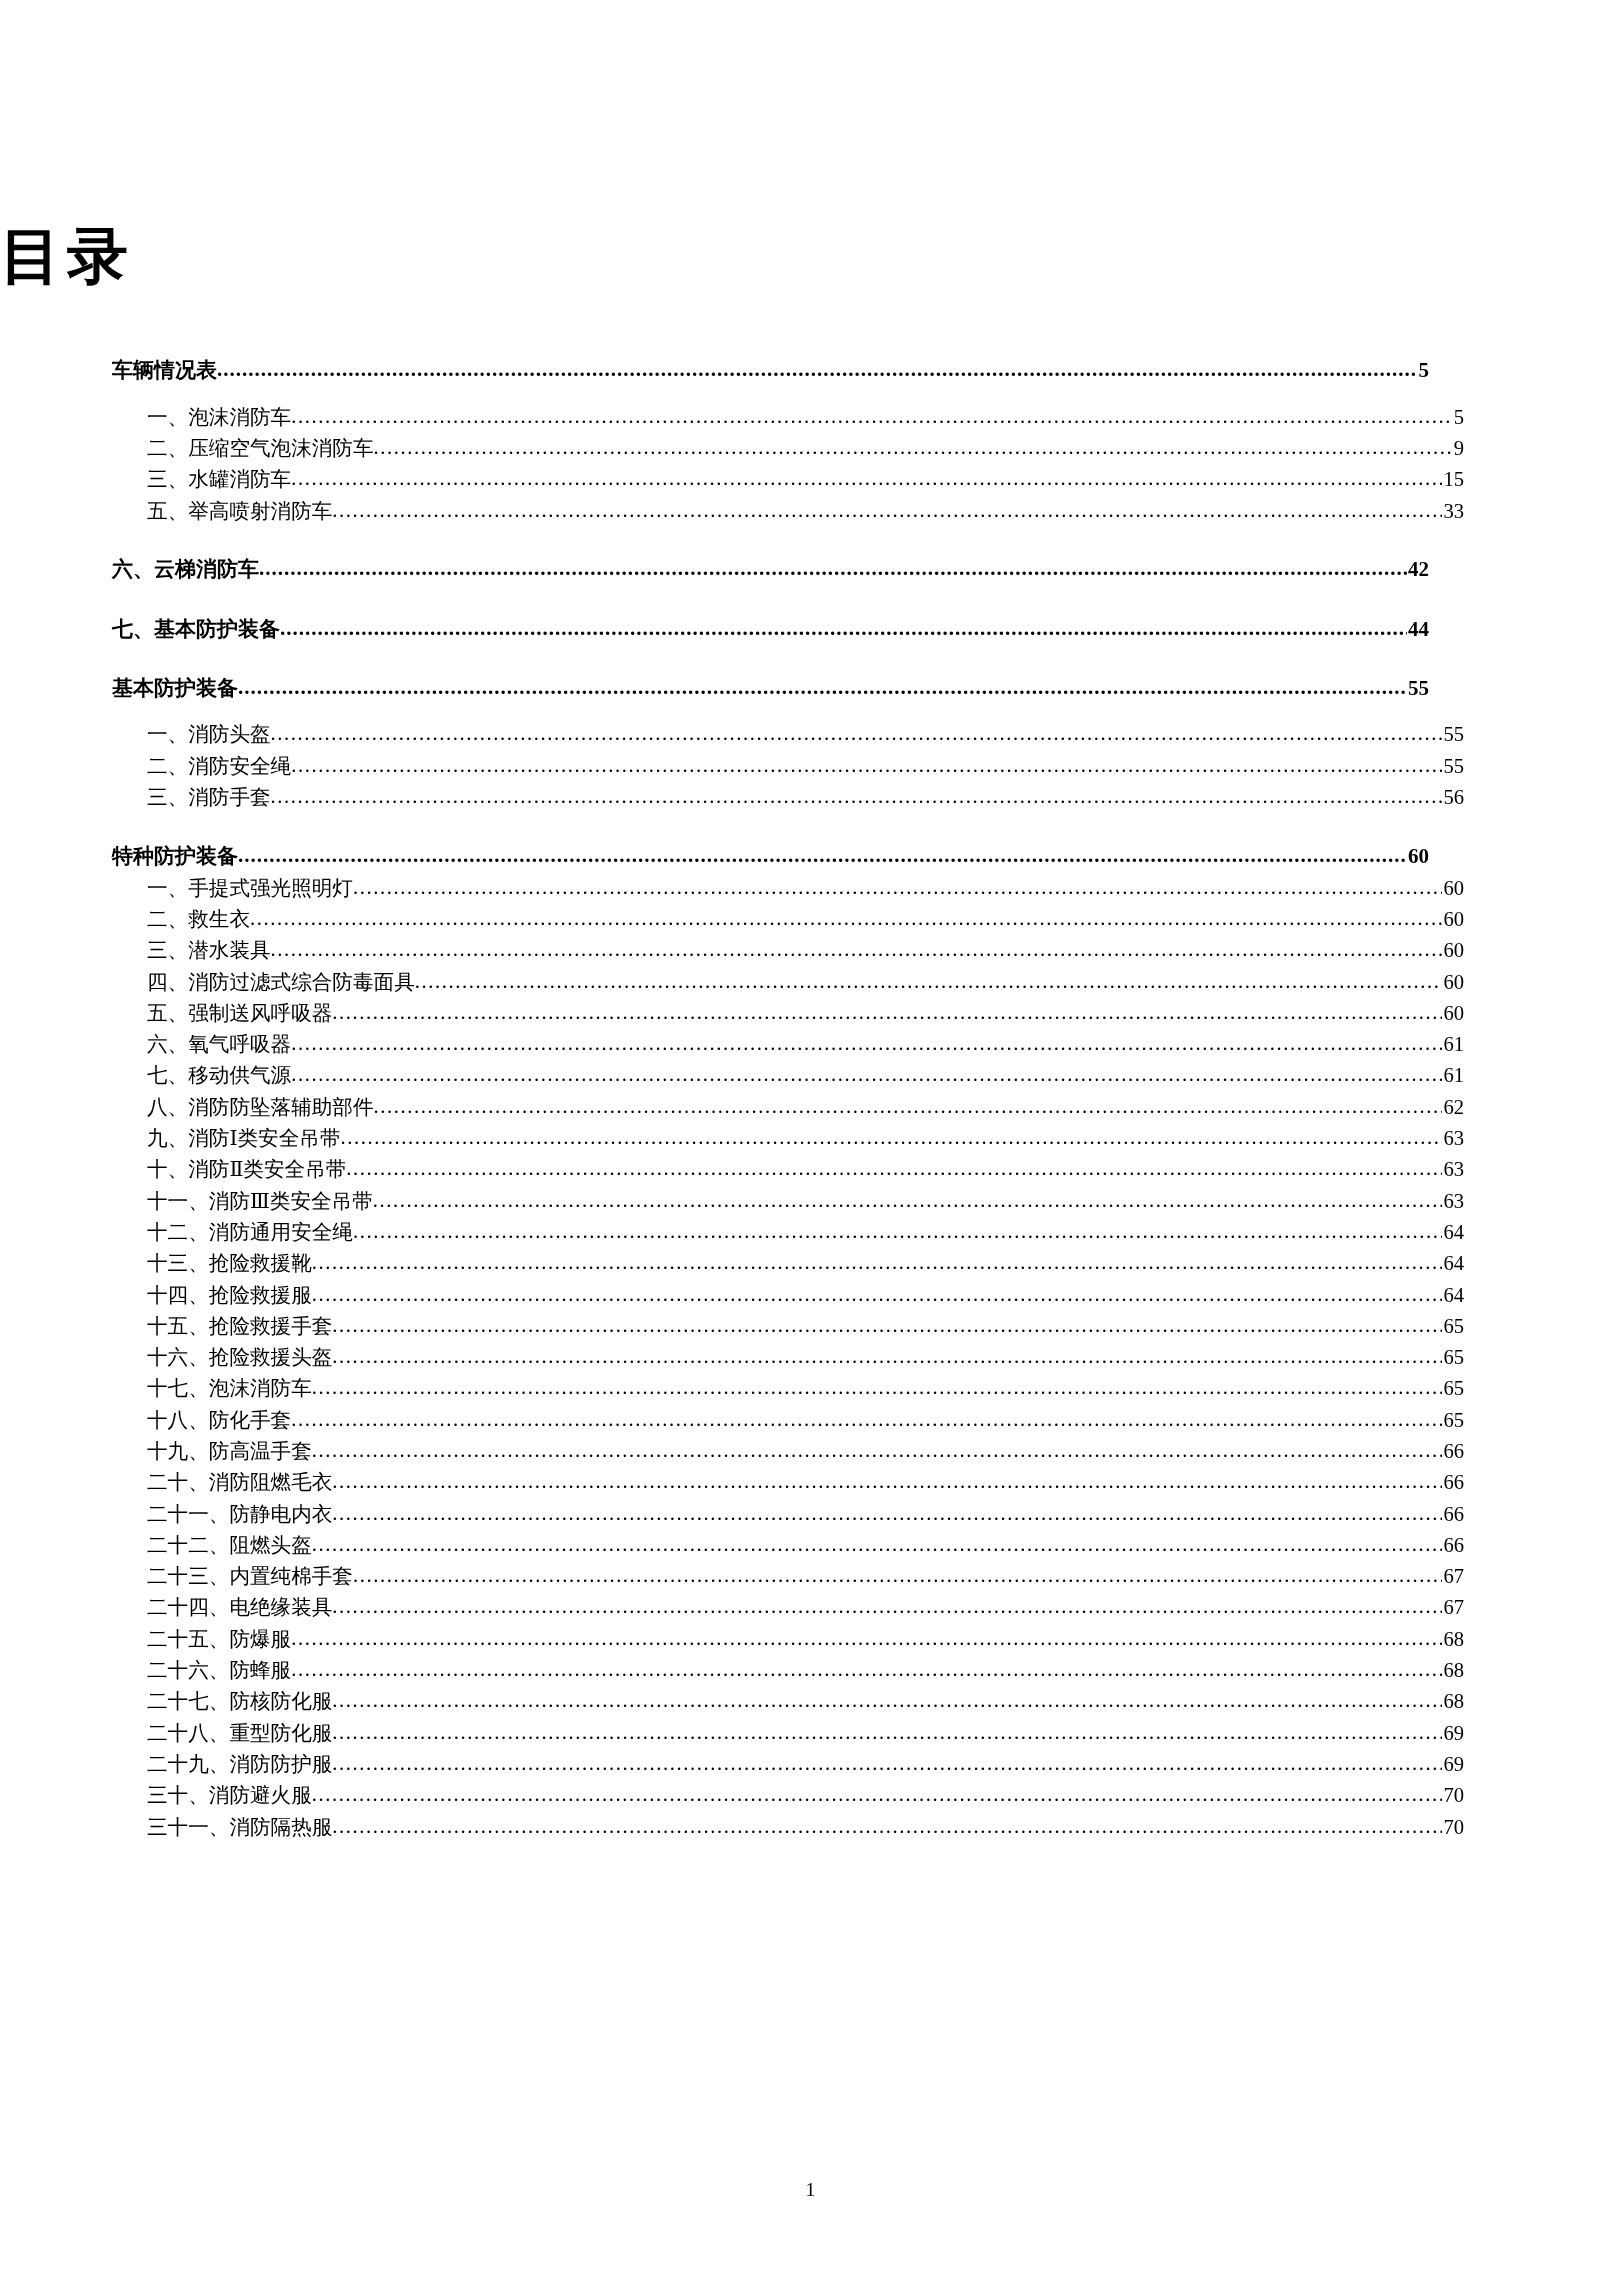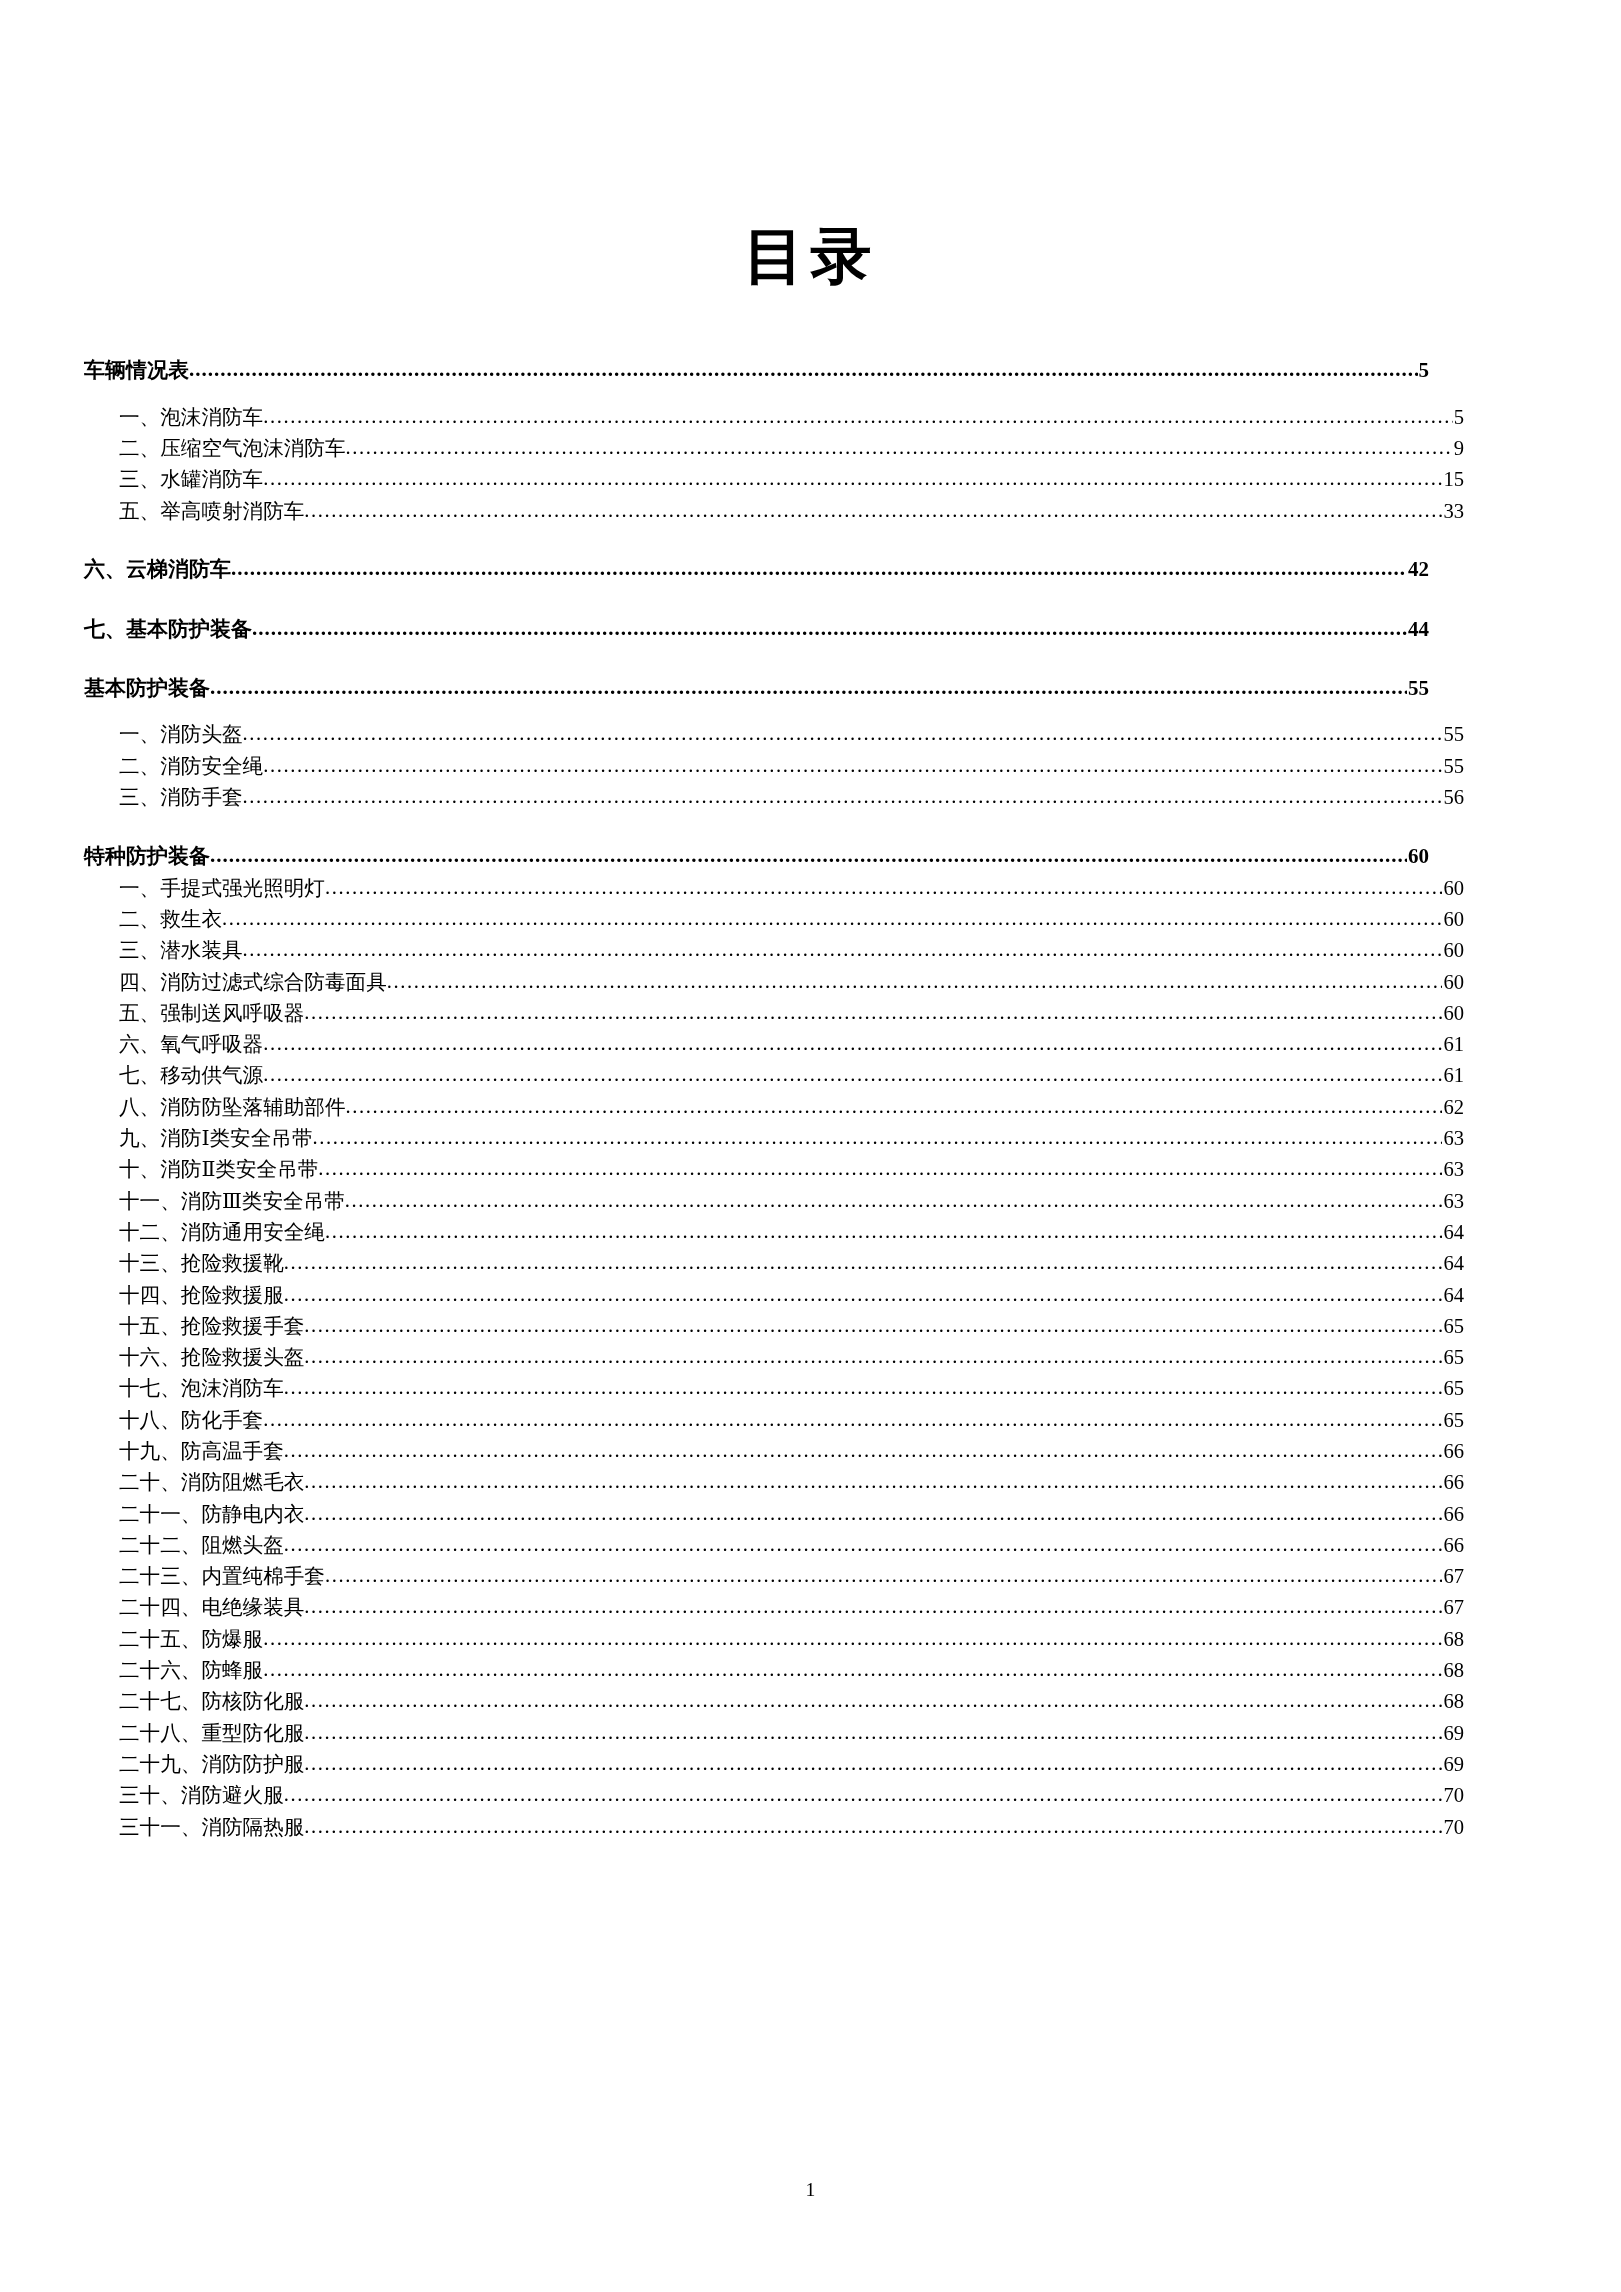--- a/index.html
+++ b/index.html
@@ -14,31 +14,30 @@
   .page {
     position: relative;
     width: 1621px;
     height: 2293px;
     background: #ffffff;
     margin: 0 auto;
     box-sizing: border-box;
     overflow: hidden;
   }
   .doc-title {
-    text-align: center;
     font-size: 61px;
     font-weight: bold;
     letter-spacing: 5.9px;
     padding-top: 223px;
     line-height: 1.1;
     font-family: "Liberation Serif", "DejaVu Serif", serif;
   }
   .toc {
     margin-top: 65px;
-    padding-left: 84px;
+    padding-left: 112px;
     padding-right: 192px;
   }
   .toc-row {
     display: flex;
     align-items: baseline;
     width: 100%;
     white-space: nowrap;
   }
   
   .lvl1 {

